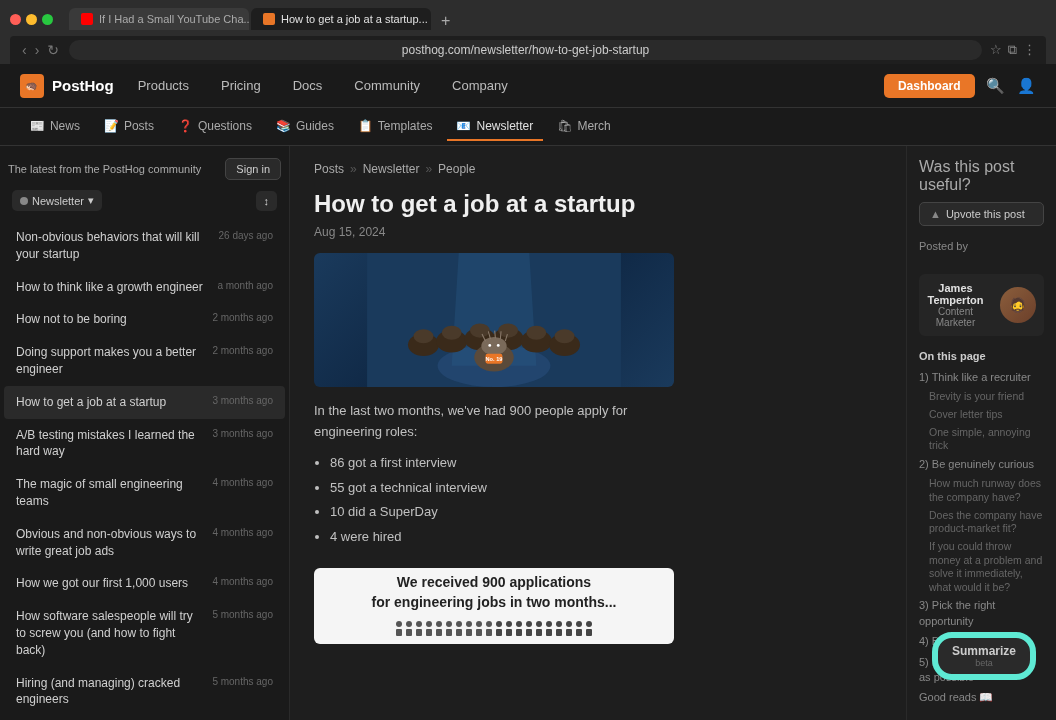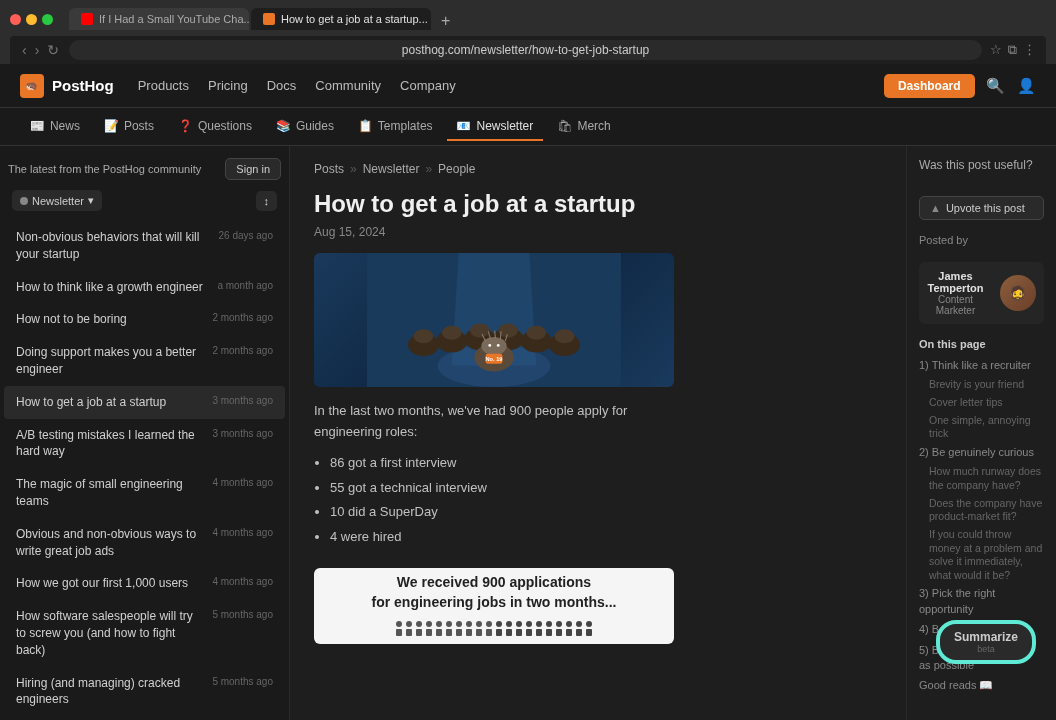--- a/index.html
+++ b/index.html
@@ -141,21 +141,21 @@
       background: #e97627;
       border-radius: 4px;
       display: flex;
       align-items: center;
       justify-content: center;
       font-size: 10px;
       color: white;
     }
     .top-nav-links {
       display: flex;
-      gap: 19px;
+      gap: 32px;
       flex: 1;
     }
     .top-nav-link {
       color: #bbb;
       font-size: 13px;
       cursor: pointer;
     }
     .top-nav-right {
       display: flex;
       align-items: center;
@@ -393,23 +393,23 @@
       width: 150px;
       flex-shrink: 0;
       padding: 12px;
       background: #1e1e1e;
       border-left: 1px solid #2a2a2a;
     }
     .useful-section {
       margin-bottom: 14px;
     }
     .useful-label {
-      font-size: 12px;
+      font-size: 16px;
       color: #aaa;
-      margin-bottom: 24px;
+      margin-bottom: 8px;
       font-weight: 500;
     }
     .upvote-btn {
       display: flex;
       align-items: center;
       gap: 5px;
       background: #2a2a2a;
       border: 1px solid #444;
       border-radius: 5px;
       padding: 5px 10px;
@@ -420,21 +420,21 @@
     }
     .upvote-icon {
       color: #888;
     }
     .posted-by {
       margin-bottom: 14px;
     }
     .posted-by-label {
       font-size: 11px;
       color: #888;
-      margin-bottom: 16px;
+      margin-bottom: 22px;
     }
     .author-card {
       background: #252525;
       border-radius: 6px;
       padding: 8px;
       display: flex;
       align-items: center;
       gap: 16px;
       text-align: center;
     }
@@ -479,24 +479,24 @@
       margin-bottom: 4px;
       padding-left: 10px;
       line-height: 1.3;
       cursor: pointer;
       font-size: 10.5px;
     }
 
     
     .summarize-btn {
       position: fixed;
-      bottom: 56px;
+      bottom: 40px;
       right: 20px;
       background: #2a2a2a;
-      border: 4px solid #5eead4;
+      border: 6px solid #5eead4;
       border-radius: 20px;
       padding: 6px 14px;
       color: #ccc;
       font-size: 12px;
       cursor: pointer;
       display: flex;
       flex-direction: column;
       align-items: center;
     }
     .summarize-label {

